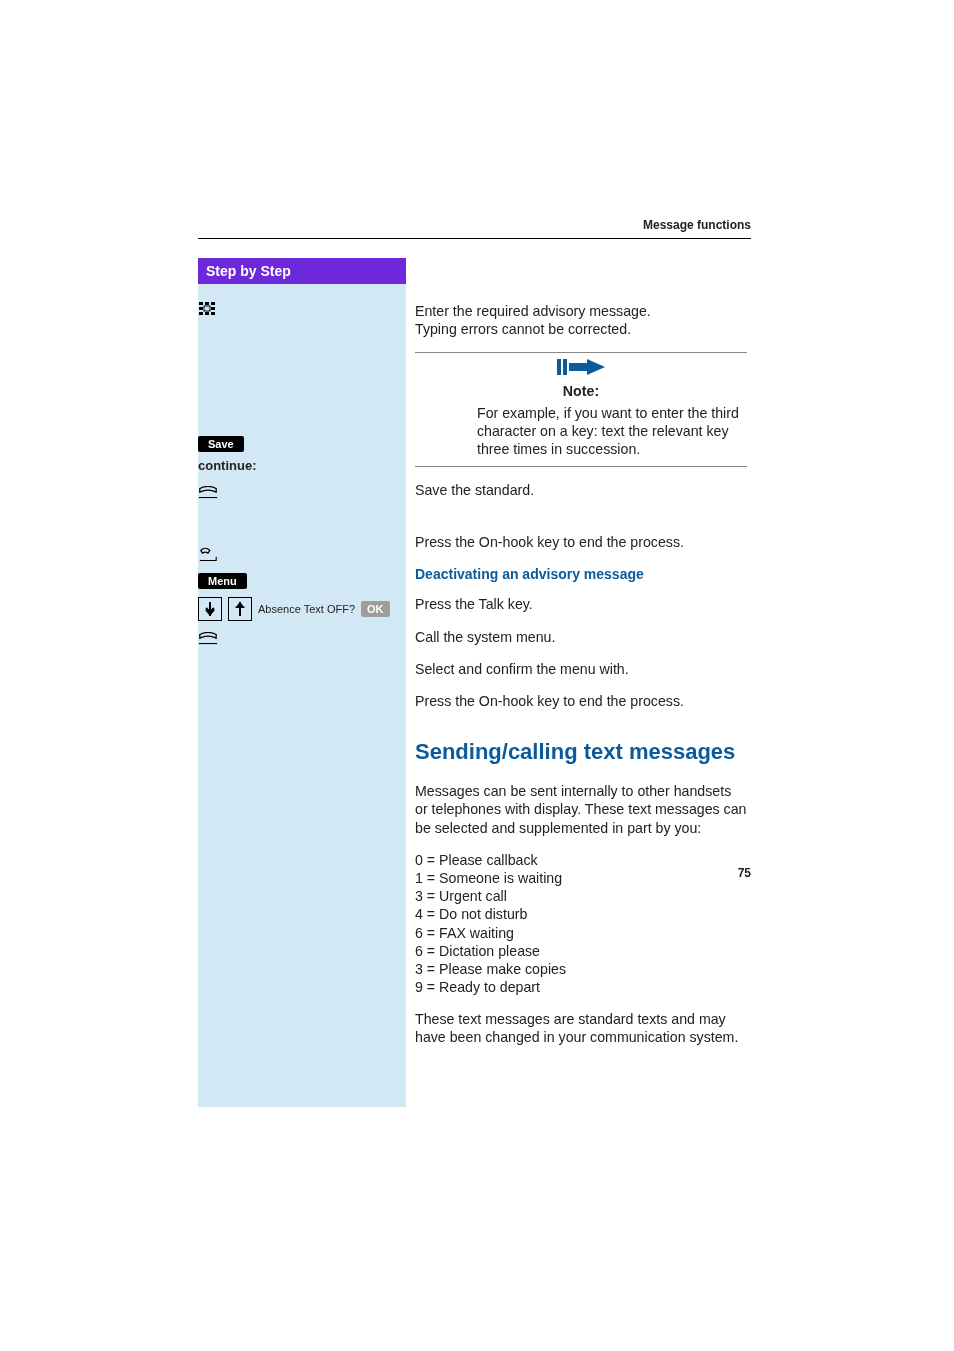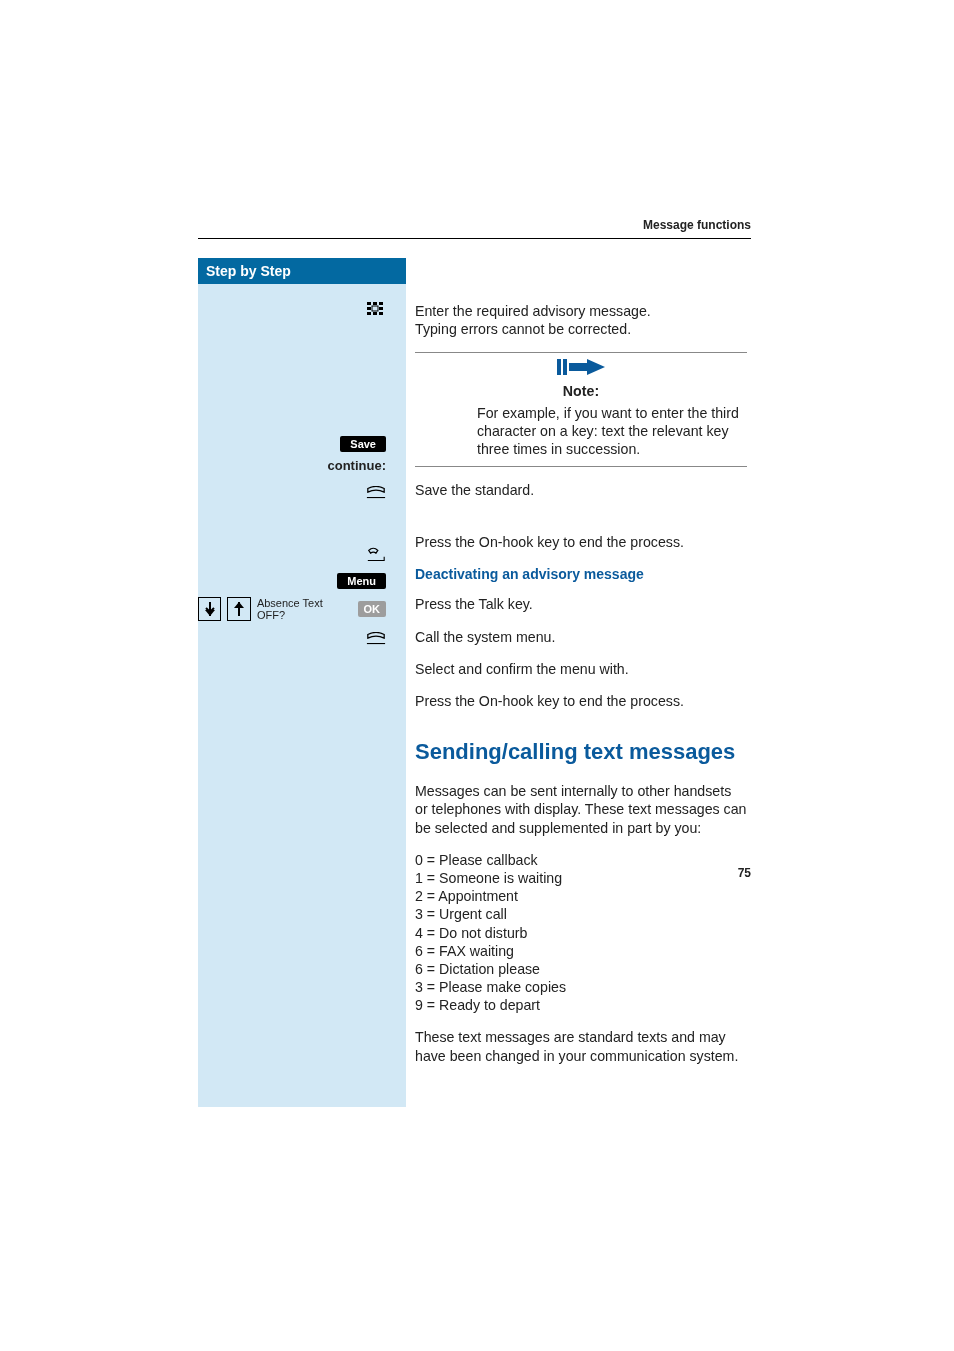--- a/index.html
+++ b/index.html
@@ -34,38 +34,37 @@
   }
   .sidebar {
     position: absolute;
     left: 198px;
     top: 258px;
     width: 208px;
     height: 849px;
     background: #d2e8f5;
   }
   .sidebar-title {
-    background: #0369a1;
+    background: #6d28d9;
     color: #ffffff;
     padding: 5px 8px;
     font-size: 14px;
     font-weight: 700;
   }
   .sidecol {
     position: absolute;
     left: 198px;
     top: 280px;
     width: 208px;
   }
   .siderow {
     display: flex;
     align-items: center;
-    justify-content: flex-end;
     gap: 6px;
-    padding-right: 20px;
+    padding-right: 4px;
     box-sizing: border-box;
     width: 208px;
   }
   .black-chip {
     display: inline-block;
     background: #000;
     color: #fff;
     font-size: 11px;
     font-weight: 700;
     padding: 2px 10px;
@@ -278,21 +277,20 @@
 
   <p class="para">Press the On-hook key to end the process.</p>
 
   <div class="h2">Sending/calling text messages</div>
 
   <p class="para">Messages can be sent internally to other handsets or telephones with display. These text messages can be selected and supplemented in part by you:</p>
 
   <div class="list-plain">
     <div>0 = Please callback</div>
     <div>1 = Someone is waiting</div>
-    <div>2 = Appointment</div>
     <div>3 = Urgent call</div>
     <div>4 = Do not disturb</div>
     <div>6 = FAX waiting</div>
     <div>6 = Dictation please</div>
     <div>3 = Please make copies</div>
     <div>9 = Ready to depart</div>
   </div>
 
   <p class="para" style="margin-top:14px;">These text messages are standard texts and may have been changed in your communication system.</p>
 

